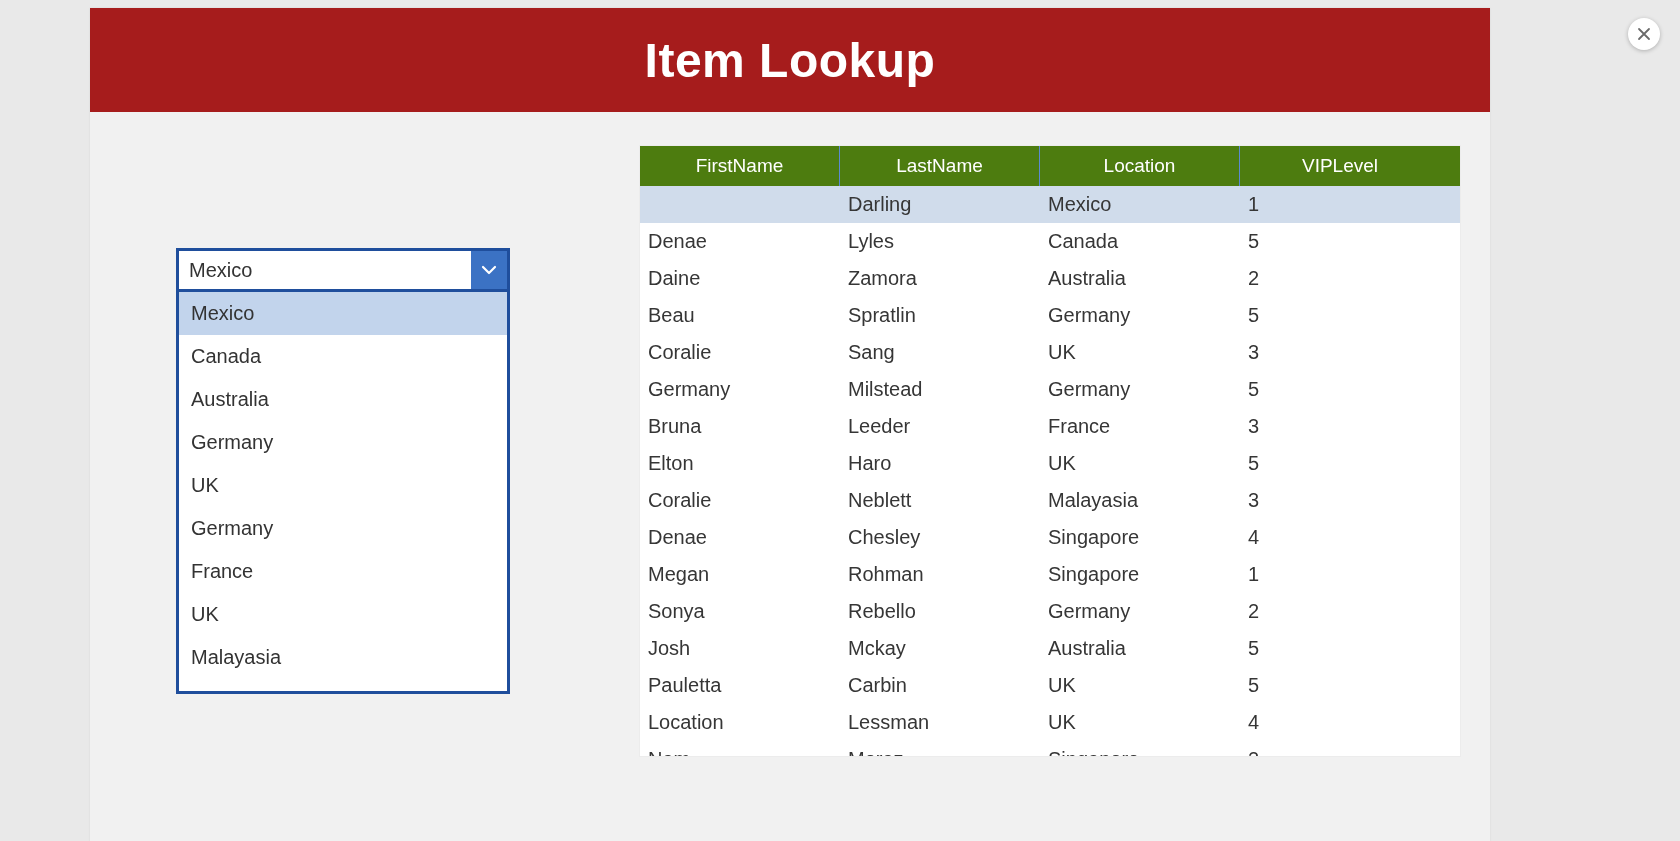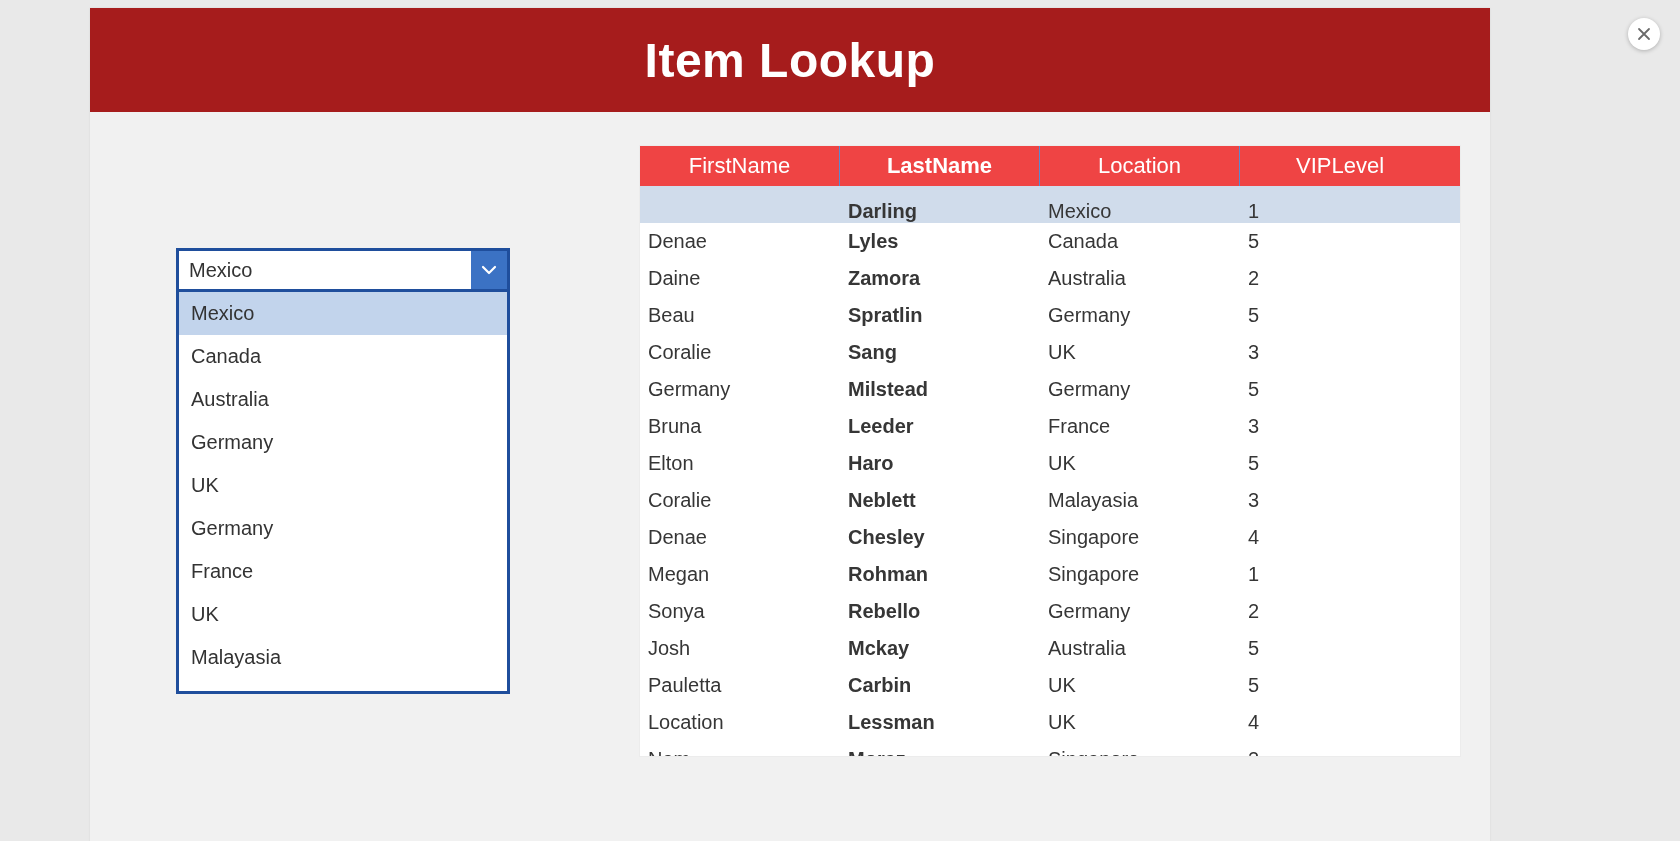--- a/index.html
+++ b/index.html
@@ -102,52 +102,51 @@
     top: 34px;
     width: 820px;
     height: 610px;
     background: #ffffff;
     display: flex;
     flex-direction: column;
     box-shadow: 0 0 0 1px rgba(0,0,0,0.02);
   }
   .thead {
     display: flex;
-    background: #ef4444;
+    background: #4d7c0f;
     color: #ffffff;
-    font-size: 22px;
+    font-size: 19px;
     height: 40px;
     flex: 0 0 auto;
   }
   .thead .th {
     display: flex;
     align-items: center;
     justify-content: center;
     border-right: 1px solid #5a8ad0;
   }
   .thead .th:last-child { border-right: none; }
   .col0 { width: 200px; }
-  .col1 { width: 200px; font-weight: bold; }
+  .col1 { width: 200px; }
   .col2 { width: 200px; }
   .col3 { width: 200px; }
   .tbody-scroll {
     flex: 1;
     overflow-y: scroll;
     position: relative;
   }
   .trow {
     display: flex;
     height: 37px;
     align-items: center;
     font-size: 20px;
     color: #363636;
   }
   .trow.selected {
     background: #d0dceb;
-    align-items: flex-end;
   }
   .trow .td {
     padding-left: 8px;
     overflow: hidden;
     white-space: nowrap;
     text-overflow: clip;
   }
 
   
   .close {

